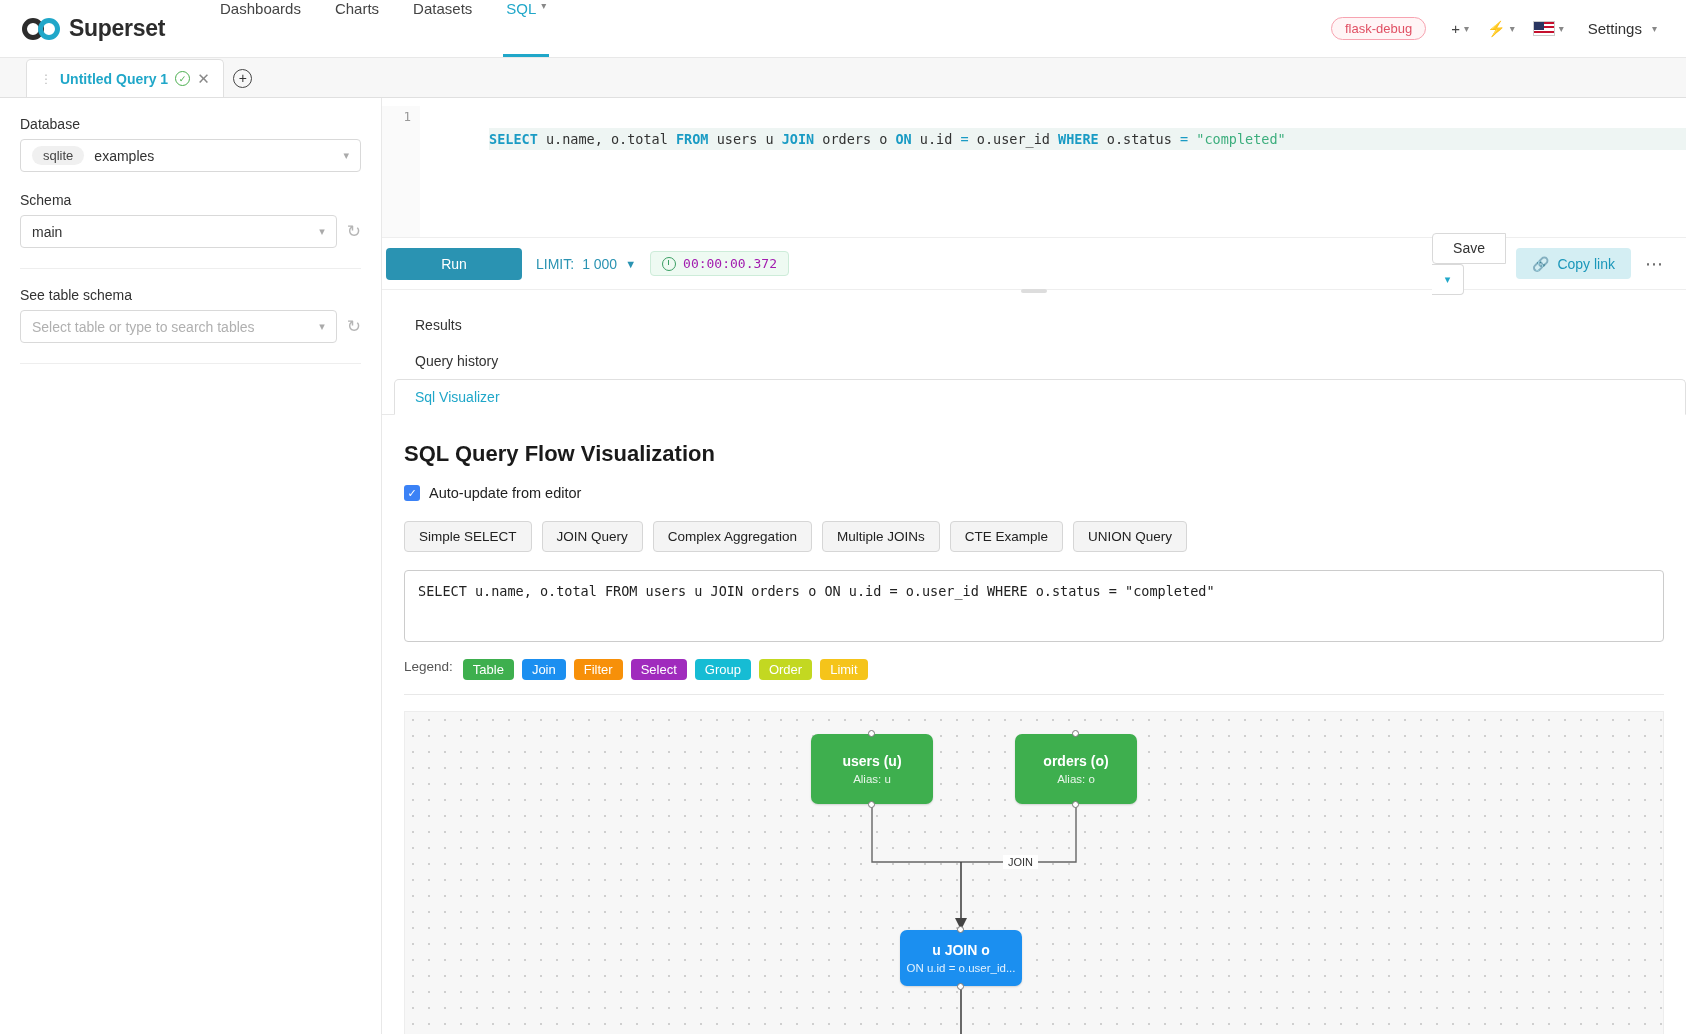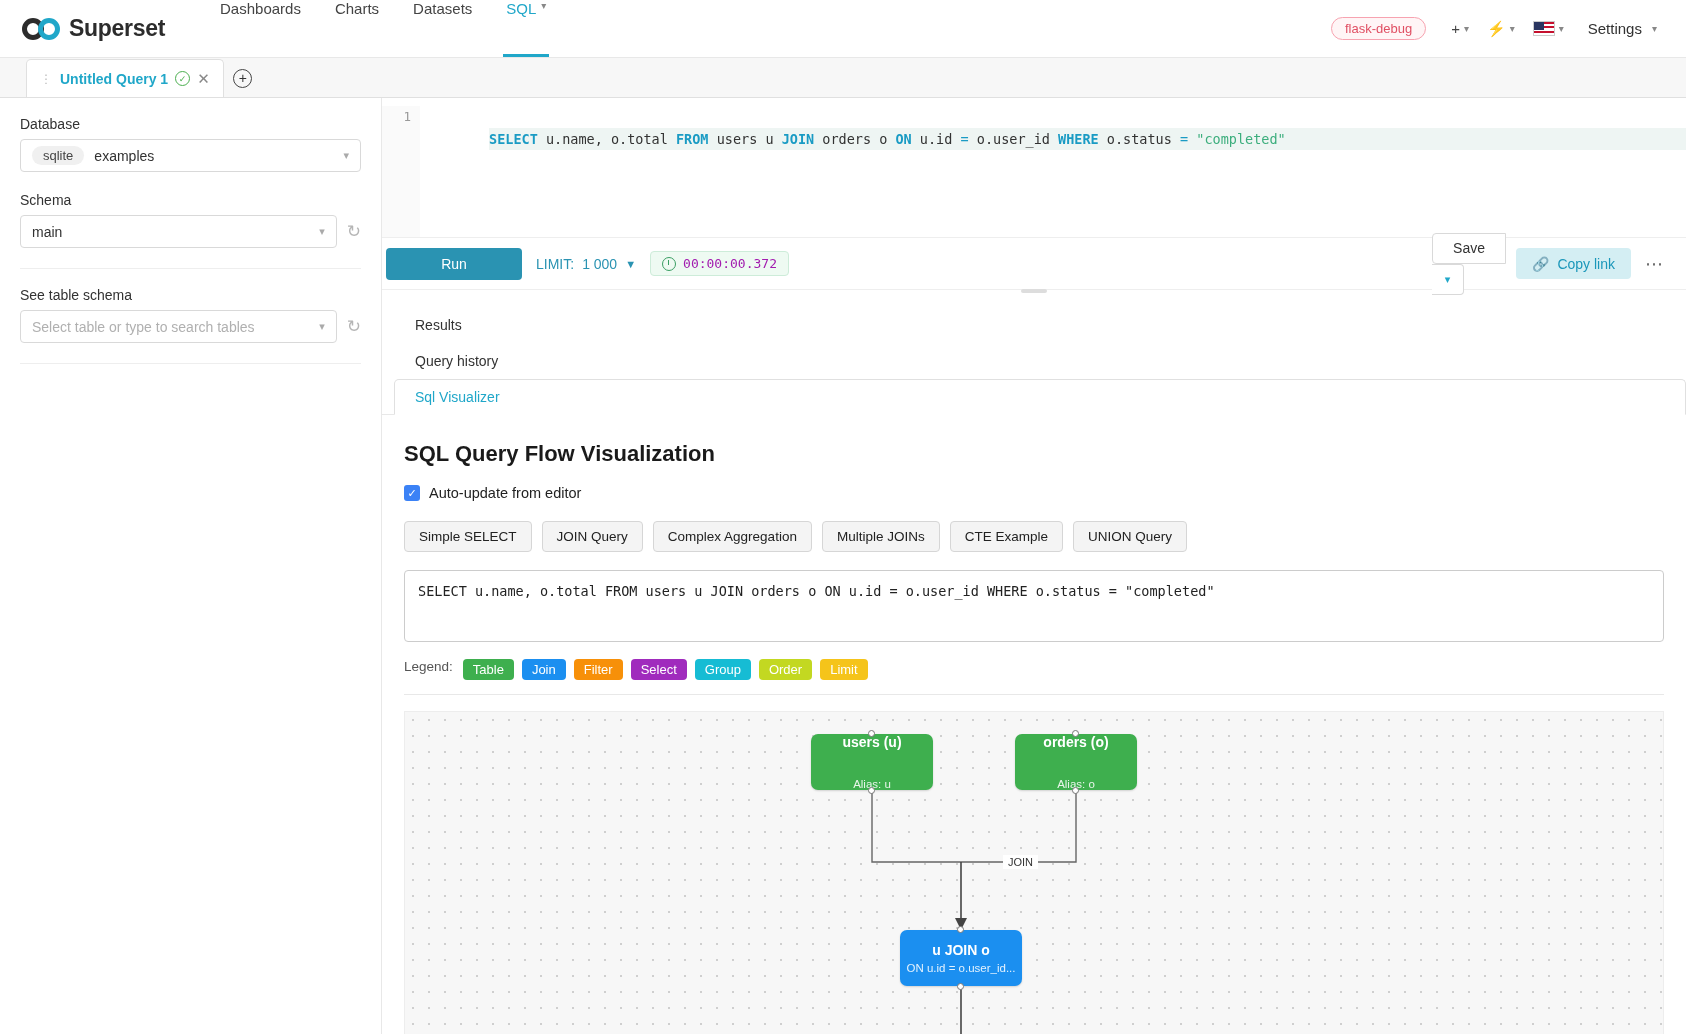--- a/index.html
+++ b/index.html
@@ -241,21 +241,21 @@
     background-size: 16px 16px;
     border: 1px solid #ededed; border-bottom: none;
   }
   .node {
     position: absolute; border-radius: 7px; color: #fff; text-align: center;
     display: flex; flex-direction: column; align-items: center; justify-content: center;
     cursor: grab; box-shadow: 0 1px 2px rgba(0,0,0,.15);
   }
   .node .nm { font-size: 14px; font-weight: bold; }
   .node .sub { font-size: 11.5px; opacity: .88; margin-top: 4px; }
-  .node.table { background: #3eaf4e; width: 122px; height: 56px; justify-content: space-between; }
+  .node.table { background: #3eaf4e; width: 122px; height: 70px; }
   .node.join { background: #1b8ff0; width: 122px; height: 56px; }
   .handle {
     position: absolute; width: 7px; height: 7px; border-radius: 50%;
     background: #fff; border: 1.3px solid #777; left: 50%; margin-left: -4px;
   }
   .handle.top { top: -4px; }
   .handle.bot { bottom: -4px; }
   .edge-label {
     position: absolute; background: #fff; font-size: 11px; color: #333;
     padding: 1px 5px;

